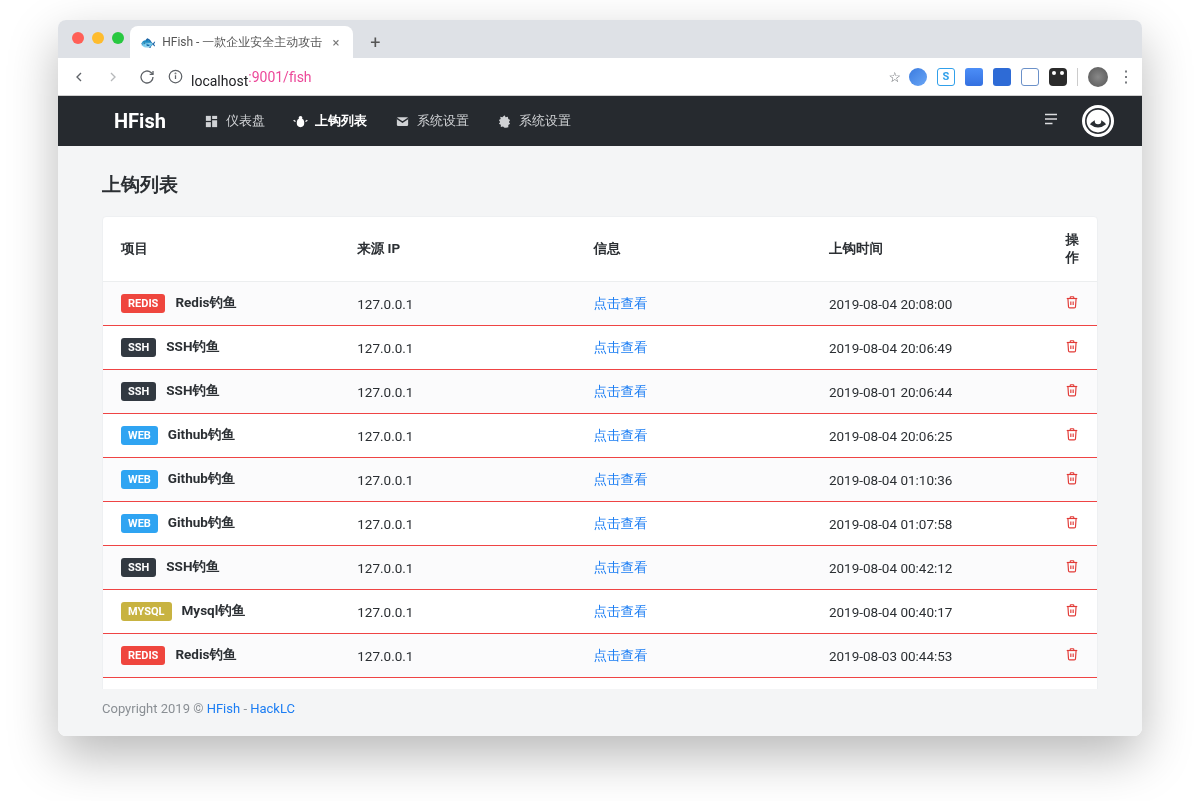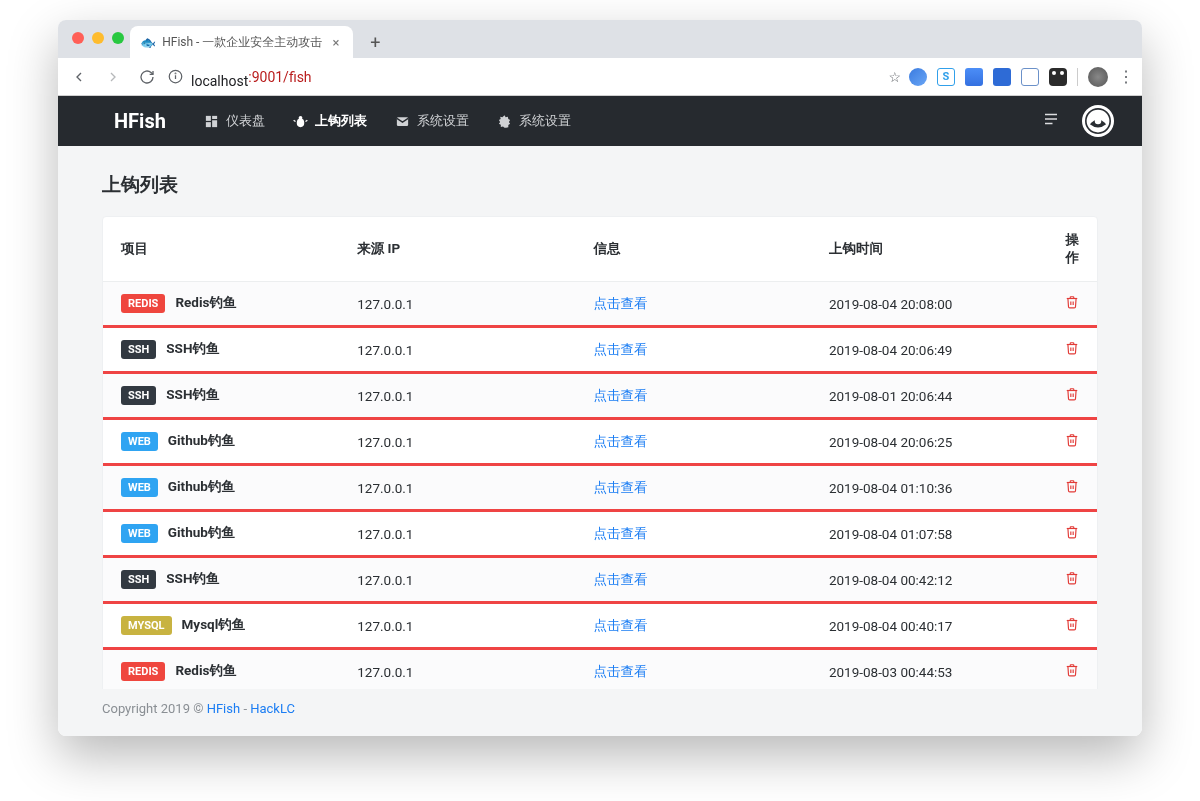--- a/index.html
+++ b/index.html
@@ -78,21 +78,21 @@
       color:#5f6368;
     }
     .nav-icn svg { width:16px; height:16px; }
     .addr {
       flex:1; display:flex; align-items:center;
       font-size:14px;
       color:#202124;
     }
     .addr .info-icn { color:#5f6368; margin-right:8px; display:flex; }
     .addr .host-strong { color:#202124;margin-top:9px; }
-    .addr .host-light { color:#b91c1c; }
+    .addr .host-light { color:#ec4899; }
     .ext-icons { display:flex; align-items:center; gap:10px; }
     .ext-box { width:18px; height:18px; border-radius:3px; }
     .avatar-sm { width:20px; height:20px; border-radius:50%; background: radial-gradient(circle,#888,#555); }
     .divider-v { width:1px; height:18px; background:#ccc; }
 
     
     .app-header {
       height: 50px;
       background: #262a2f;
       display:flex;
@@ -134,21 +134,21 @@
     table { width:100%; border-collapse:collapse; }
     thead th {
       text-align:left; font-size:13.5px; color:#2b2f33; font-weight:700;
       padding: 14px 18px;
       border-bottom:1px solid #eceeef;
     }
     tbody td {
       font-size:13.5px;
       color:#2b2f33;
       padding: 12px 18px;
-      border-bottom:3px solid #ef4444;
+      border-bottom:1px solid #ef4444;
     }
     tbody tr:nth-child(odd) { background:#fbfbfc; }
     tbody tr:last-child td { border-bottom:none; }
     thead th:last-child, tbody td:last-child { text-align:right; }
 
     .badge {
       display:inline-block; font-size:11px; font-weight:700;
       color:#fff; padding:3px 7px; border-radius:3px;
       margin-right:10px; vertical-align:middle;
     }

